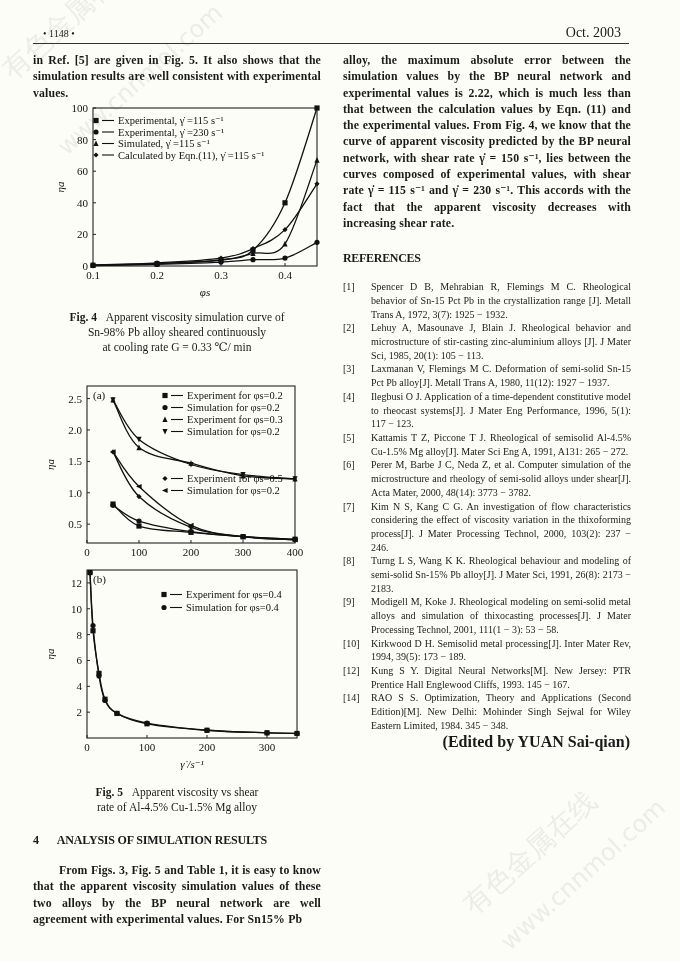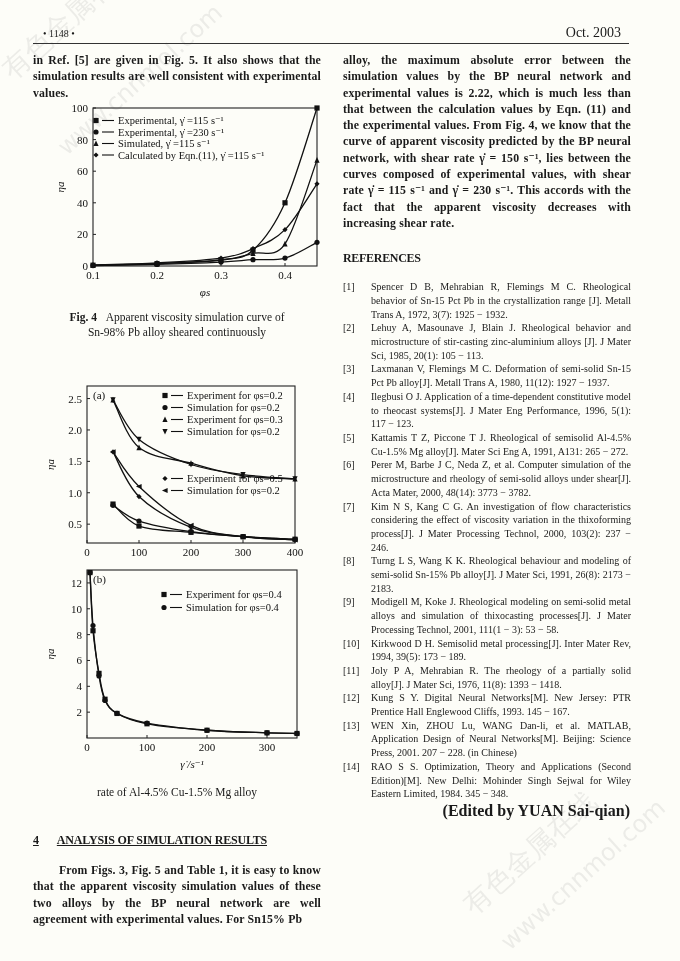--- a/index.html
+++ b/index.html
@@ -16,21 +16,21 @@
   .col-right { left: 343px; }
 
   .para { font-size: 11.8px; line-height: 16.3px; text-align: justify; letter-spacing: 0.15px; font-weight: bold; }
   .indent { text-indent: 26px; }
 
   .fig { position: absolute; }
   .fig svg { display: block; overflow: visible; }
   .caption { font-size: 11.5px; line-height: 15px; text-align: center; }
   .caption b { font-weight: bold; }
 
-  .section-head { position: absolute; left: 33px; top: 833px; font-size: 12px; font-weight: bold; letter-spacing: -0.2px; text-decoration: underline; }
+  .section-head { position: absolute; left: 33px; top: 833px; font-size: 12px; font-weight: bold; letter-spacing: -0.2px; }
   .section-head .num { margin-right: 18px; }
 
   .refs-title { text-align: left; font-size: 12px; font-weight: bold; margin: 20px 0 14px; letter-spacing: -0.3px; }
   .ref { display: flex; font-size: 10px; line-height: 13.7px; }
   .ref .rn { width: 28px; flex: none; padding-left: 0; }
   .ref .rt { flex: 1; text-align: justify; }
   .editor { text-align: right; font-size: 16px; font-weight: bold; margin-top: 1px; padding-right: 1px; }
 
   .wm { position: absolute; color: rgba(120,120,120,0.13); font-family: "DejaVu Sans", sans-serif; pointer-events: none; white-space: nowrap; }
   .wm1 { left: -6px; top: 60px; font-size: 28px; transform: rotate(-42deg); transform-origin: left top; }
@@ -120,20 +120,21 @@
       <line x1="62" y1="43.5" x2="74" y2="43.5" stroke="#111" stroke-width="1.1"></line>
       <text x="78" y="47" font-size="10.5" fill="#111">Simulated, γ̇ =115 s⁻¹</text>
       <polygon points="56,52.4 58.6,55 56,57.6 53.4,55" fill="#111"></polygon>
       <line x1="62" y1="55" x2="74" y2="55" stroke="#111" stroke-width="1.1"></line>
       <text x="78" y="58.5" font-size="10.5" fill="#111">Calculated by Eqn.(11),  γ̇ =115 s⁻¹</text>
     </svg>
 </div>
 <div class="fig caption" style="left:33px; top:310px; width:288px;">
   <div><b>Fig. 4</b>&nbsp;&nbsp;&nbsp;<span>Apparent viscosity simulation curve of</span></div>
   <div>Sn-98% Pb alloy sheared continuously</div>
+  <div>at cooling rate G = 0.33 ℃/ min</div>
 </div>
 
 <div class="fig" style="left:40px; top:370px;">
   <svg id="fig5a" width="280" height="190">
       <rect x="47" y="16" width="208" height="157" fill="none" stroke="#222" stroke-width="1.1"></rect>
       <line x1="47" y1="173" x2="47" y2="170" stroke="#222" stroke-width="1"></line>
       <text x="47" y="186" font-size="11" text-anchor="middle" fill="#111">0</text>
       <line x1="99" y1="173" x2="99" y2="170" stroke="#222" stroke-width="1"></line>
       <text x="99" y="186" font-size="11" text-anchor="middle" fill="#111">100</text>
       <line x1="151" y1="173" x2="151" y2="170" stroke="#222" stroke-width="1"></line>
@@ -259,20 +260,21 @@
       <circle cx="257" cy="168.47692307692307" r="2.6" fill="#111"></circle>
       <rect x="121.4" y="26.9" width="5.2" height="5.2" fill="#111"></rect>
       <line x1="130" y1="29.5" x2="142" y2="29.5" stroke="#111" stroke-width="1.1"></line>
       <text x="146" y="33" font-size="10.5" fill="#111">Experiment for φs=0.4</text>
       <circle cx="124" cy="42.5" r="2.6" fill="#111"></circle>
       <line x1="130" y1="42.5" x2="142" y2="42.5" stroke="#111" stroke-width="1.1"></line>
       <text x="146" y="46" font-size="10.5" fill="#111">Simulation for φs=0.4</text>
     </svg>
 </div>
 <div class="fig caption" style="left:33px; top:785px; width:288px;">
+  <div><b>Fig. 5</b>&nbsp;&nbsp;&nbsp;<span>Apparent viscosity vs shear</span></div>
   <div>rate of Al-4.5% Cu-1.5% Mg alloy</div>
 </div>
 
 <div class="section-head">
   <span class="num">4</span><span>ANALYSIS OF SIMULATION RESULTS</span>
 </div>
 <div class="col col-left" style="top:862px;">
   <p class="para indent">From Figs. 3, Fig. 5 and Table 1, it is easy to know that the apparent viscosity simulation values of these two alloys by the BP neural network are well agreement with experimental values. For Sn15% Pb</p>
 </div>
 
@@ -314,30 +316,22 @@
       </div>
       <div class="ref">
         <span class="rn">[9]</span>
         <span class="rt">Modigell M, Koke J. Rheological modeling on semi-solid metal alloys and simulation of thixocasting processes[J]. J Mater Processing Technol, 2001, 111(1 − 3): 53 − 58.</span>
       </div>
       <div class="ref">
         <span class="rn">[10]</span>
         <span class="rt">Kirkwood D H. Semisolid metal processing[J]. Inter Mater Rev, 1994, 39(5): 173 − 189.</span>
       </div>
       <div class="ref">
-        <span class="rn">[11]</span>
-        <span class="rt">Joly P A, Mehrabian R. The rheology of a partially solid alloy[J]. J Mater Sci, 1976, 11(8): 1393 − 1418.</span>
-      </div>
-      <div class="ref">
         <span class="rn">[12]</span>
         <span class="rt">Kung S Y. Digital Neural Networks[M]. New Jersey: PTR Prentice Hall Englewood Cliffs, 1993. 145 − 167.</span>
       </div>
       <div class="ref">
-        <span class="rn">[13]</span>
-        <span class="rt">WEN Xin, ZHOU Lu, WANG Dan-li, et al. MATLAB, Application Design of Neural Networks[M]. Beijing: Science Press, 2001. 207 − 228. (in Chinese)</span>
-      </div>
-      <div class="ref">
         <span class="rn">[14]</span>
         <span class="rt">RAO S S. Optimization, Theory and Applications (Second Edition)[M]. New Delhi: Mohinder Singh Sejwal for Wiley Eastern Limited, 1984. 345 − 348.</span>
       </div>
     </div>
   <div class="editor">(Edited by YUAN Sai-qian)</div>
 </div>
 
 </body></html>

